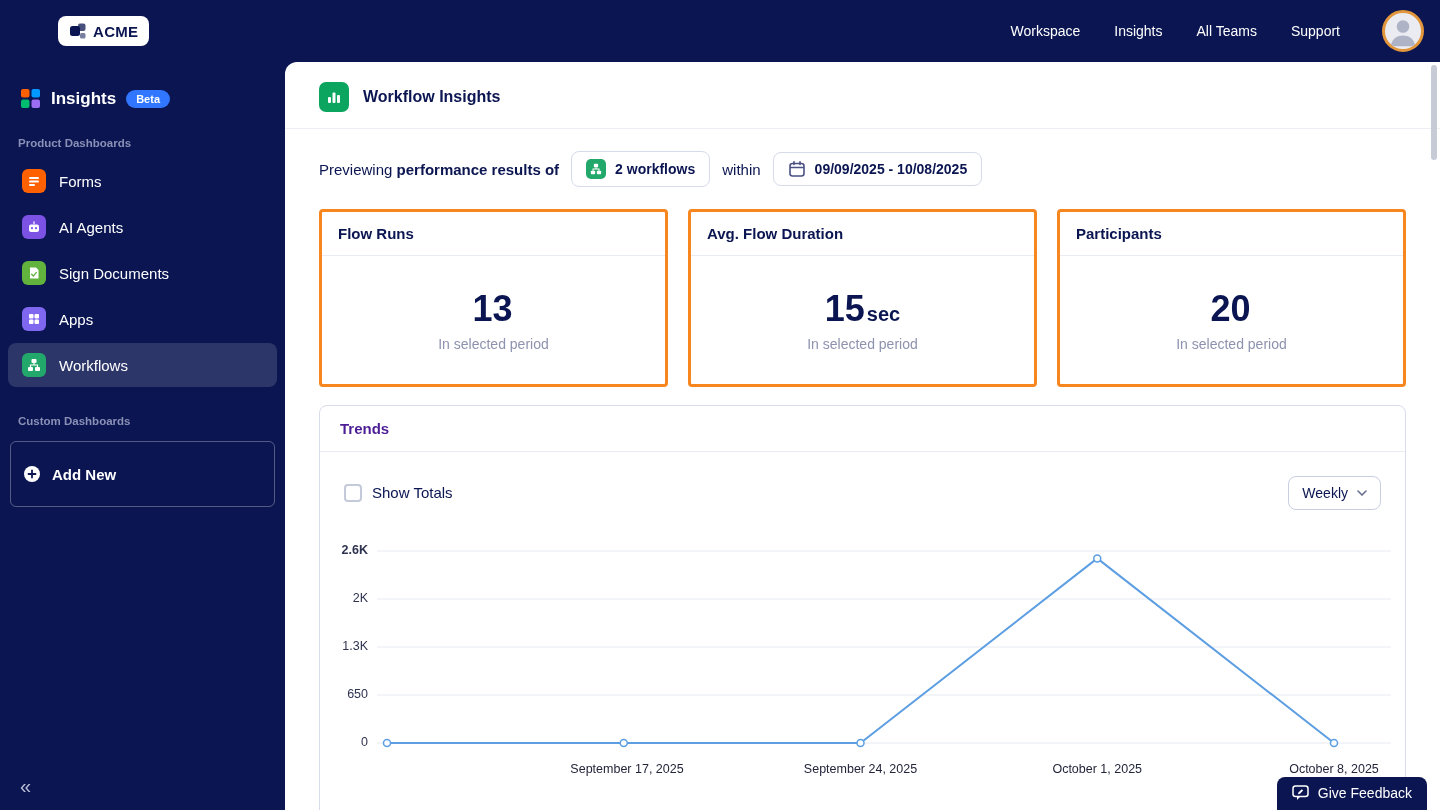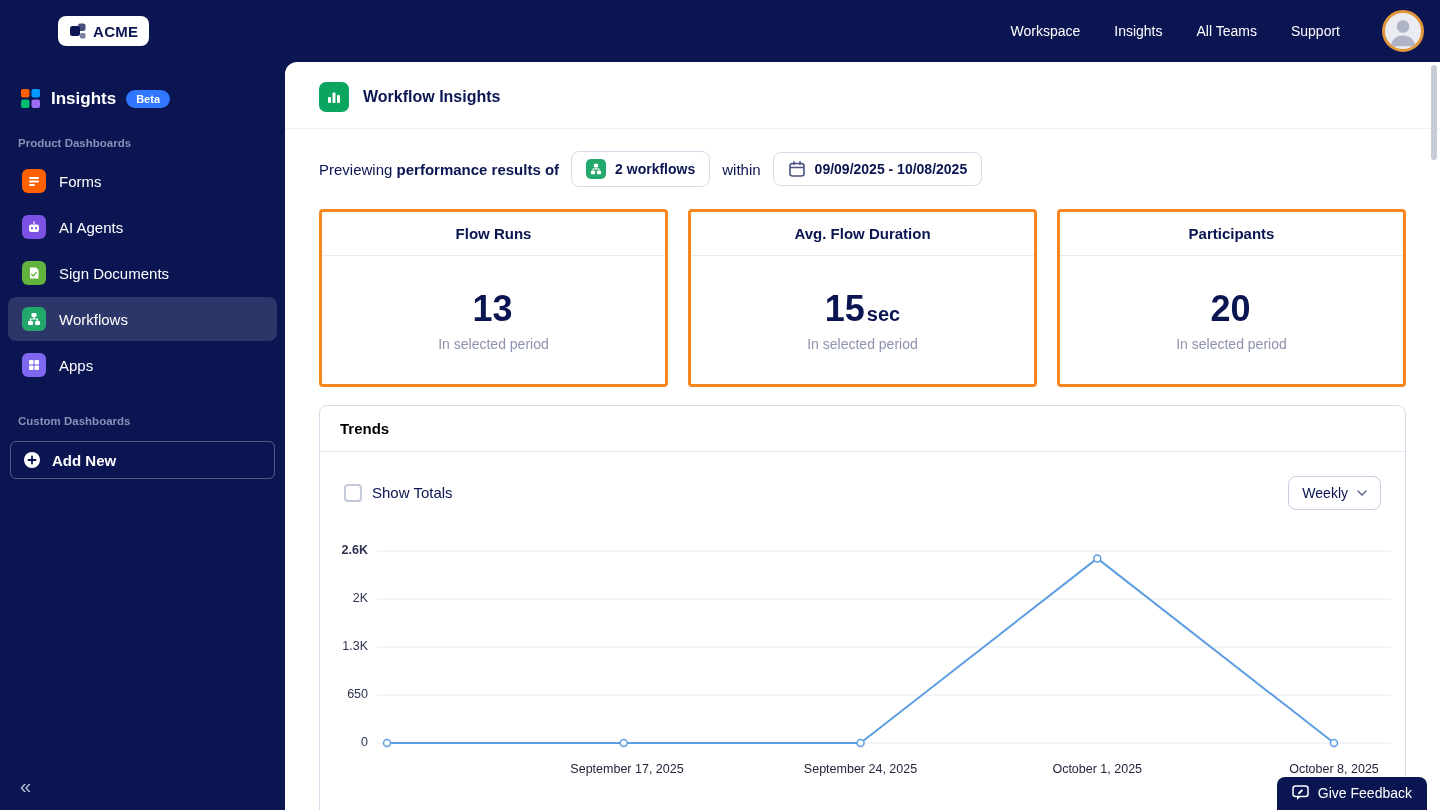--- a/index.html
+++ b/index.html
@@ -20,44 +20,44 @@
   .sidebar{position:absolute;top:62px;left:0;bottom:0;width:285px;background:#0A1551;color:#fff;padding-top:26px;}
   .sidebar-head{display:flex;align-items:center;gap:10px;padding:0 20px;}
   .sidebar-title{font-size:17px;font-weight:bold;}
   .beta{background:#3076FF;color:#fff;border-radius:10px;font-size:11px;font-weight:bold;padding:3px 10px;}
   .section-label{margin:28px 18px 10px;font-size:11.5px;font-weight:bold;color:#8A90B6;}
   .menu{padding:0 8px;}
   .menu-item{display:flex;align-items:center;gap:13px;padding:10px 14px;border-radius:8px;font-size:15px;color:#fff;cursor:pointer;margin-bottom:2px;}
   .menu-item.selected{background:rgba(255,255,255,0.14);}
   .mi-icon{width:24px;height:24px;border-radius:6px;display:flex;align-items:center;justify-content:center;flex:0 0 auto;}
   .ic-forms{background:#FF6100;} .ic-ai{background:#7C52E4;} .ic-sign{background:#61B33E;} .ic-apps{background:#8067F0;} .ic-flows{background:#23A86B;}
-  .add-new{margin:14px 10px 0;border:1px solid rgba(255,255,255,0.30);border-radius:6px;padding:9px 12px;display:flex;align-items:center;gap:11px;font-size:15px;font-weight:600;cursor:pointer;}
+  .add-new{margin:14px 10px 0;border:1px solid rgba(255,255,255,0.30);border-radius:6px;padding:23px 12px;display:flex;align-items:center;gap:11px;font-size:15px;font-weight:600;cursor:pointer;}
   .collapse{position:absolute;left:20px;bottom:12px;font-size:20px;color:#B9BED6;cursor:pointer;}
   
   .main{position:absolute;top:62px;left:285px;right:0;bottom:0;background:#fff;border-top-left-radius:12px;overflow:hidden;}
   .main-header{display:flex;align-items:center;gap:14px;padding:20px 34px 16px;border-bottom:1px solid #EDEFF5;}
   .wi-icon{width:30px;height:30px;border-radius:7px;background:#0BA55F;display:flex;align-items:center;justify-content:center;}
   .page-title{font-size:16px;font-weight:bold;color:#0A1551;}
   .content{padding:0 34px;}
   .filter-row{margin-top:22px;display:flex;align-items:center;gap:12px;font-size:15px;color:#0A1551;}
   .filter-row b{font-weight:bold;}
   .filter-btn{display:flex;align-items:center;gap:9px;border:1px solid #D7DAE8;border-radius:8px;padding:7px 14px;background:#fff;font-size:14px;font-weight:bold;color:#0A1551;cursor:pointer;font-family:inherit;}
   .mini-flow-icon{width:20px;height:20px;border-radius:5px;background:#23A86B;display:flex;align-items:center;justify-content:center;}
   
-  .stats{display:flex;gap:20px;margin-top:22px;text-align:center;}
+  .stats{display:flex;gap:20px;margin-top:22px;}
   .stat-card{flex:1;border:3px solid #F8861E;border-radius:4px;background:#fff;}
   .stat-title{padding:13px 16px;font-weight:bold;font-size:15px;color:#0A1551;border-bottom:1px solid #E9EBF3;}
   .stat-body{height:128px;display:flex;flex-direction:column;align-items:center;justify-content:center;}
   .stat-value-row{display:flex;align-items:baseline;gap:2px;}
   .stat-value{font-size:36px;font-weight:800;color:#0A1551;}
   .stat-unit{font-size:20px;font-weight:800;color:#0A1551;}
   .stat-caption{margin-top:6px;font-size:14px;color:#8D92AE;}
   
   .trends{margin-top:18px;border:1px solid #D8DBE9;border-radius:8px;background:#fff;padding-bottom:40px;}
-  .trends-title{padding:14px 20px;font-weight:bold;font-size:15px;color:#000000;border-bottom:1px solid #E9EBF3;}
+  .trends-title{padding:14px 20px;font-weight:bold;font-size:15px;color:#4c1d95;border-bottom:1px solid #E9EBF3;}
   .trend-controls{display:flex;justify-content:space-between;align-items:center;padding:24px 24px 0;}
   .checkbox-wrap{display:flex;align-items:flex-start;gap:10px;font-size:15px;color:#0A1551;cursor:pointer;}
   .checkbox{width:18px;height:18px;border:2px solid #C5CADB;border-radius:4px;background:#fff;}
   .weekly{display:flex;align-items:center;gap:9px;border:1px solid #C9CEE0;border-radius:8px;padding:8px 13px;font-size:14px;color:#0A1551;cursor:pointer;background:#fff;font-family:inherit;}
   .chart-area{margin:28px 14px 0;}
   .chart-row{display:flex;}
   .y-labels{width:43px;position:relative;}
   .y-tick{position:absolute;right:9px;font-size:12.5px;color:#2E3350;}
   .plot{flex:1;height:215px;position:relative;}
   .x-row{display:flex;}
@@ -136,41 +136,41 @@
     </div>
     <div class="menu-item">
       <span class="mi-icon ic-sign">
         <svg width="14" height="14" viewBox="0 0 14 14">
             <path d="M3 1.5h6l2.5 2.5v8.5H3z" fill="#fff"></path>
             <path d="M4.6 8.2l1.8 1.8 3-3.6" stroke="#61B33E" stroke-width="1.3" fill="none" stroke-linecap="round"></path>
           </svg>
       </span>
       <span>Sign Documents</span>
     </div>
+    <div class="menu-item">
+      <span class="mi-icon ic-apps">
+        <svg width="14" height="14" viewBox="0 0 14 14">
+            <rect x="2" y="2" width="4.5" height="4.5" rx="1" fill="#fff"></rect>
+            <rect x="7.5" y="2" width="4.5" height="4.5" rx="1" fill="#fff"></rect>
+            <rect x="2" y="7.5" width="4.5" height="4.5" rx="1" fill="#fff"></rect>
+            <rect x="7.5" y="7.5" width="4.5" height="4.5" rx="1" fill="#fff"></rect>
+          </svg>
+      </span>
+      <span>Apps</span>
+    </div>
     <div class="menu-item selected">
       <span class="mi-icon ic-flows">
         <svg width="14" height="14" viewBox="0 0 14 14">
             <rect x="4.5" y="1" width="5" height="4" rx="1" fill="#fff"></rect>
             <path d="M7 5v2M3.5 9V7h7v2" stroke="#fff" stroke-width="1.2" fill="none"></path>
             <rect x="1" y="9" width="5" height="4" rx="1" fill="#fff"></rect>
             <rect x="8" y="9" width="5" height="4" rx="1" fill="#fff"></rect>
           </svg>
       </span>
       <span>Workflows</span>
-    </div>
-    <div class="menu-item">
-      <span class="mi-icon ic-apps">
-        <svg width="14" height="14" viewBox="0 0 14 14">
-            <rect x="2" y="2" width="4.5" height="4.5" rx="1" fill="#fff"></rect>
-            <rect x="7.5" y="2" width="4.5" height="4.5" rx="1" fill="#fff"></rect>
-            <rect x="2" y="7.5" width="4.5" height="4.5" rx="1" fill="#fff"></rect>
-            <rect x="7.5" y="7.5" width="4.5" height="4.5" rx="1" fill="#fff"></rect>
-          </svg>
-      </span>
-      <span>Apps</span>
     </div>
   </nav>
 
   <div class="section-label">Custom Dashboards</div>
 
   <div class="add-new">
     <span style="display:flex;">
       <svg width="18" height="18" viewBox="0 0 18 18">
           <circle cx="9" cy="9" r="8" fill="#fff"></circle>
           <line x1="9" y1="5.5" x2="9" y2="12.5" stroke="#0A1551" stroke-width="1.8" stroke-linecap="round"></line>

